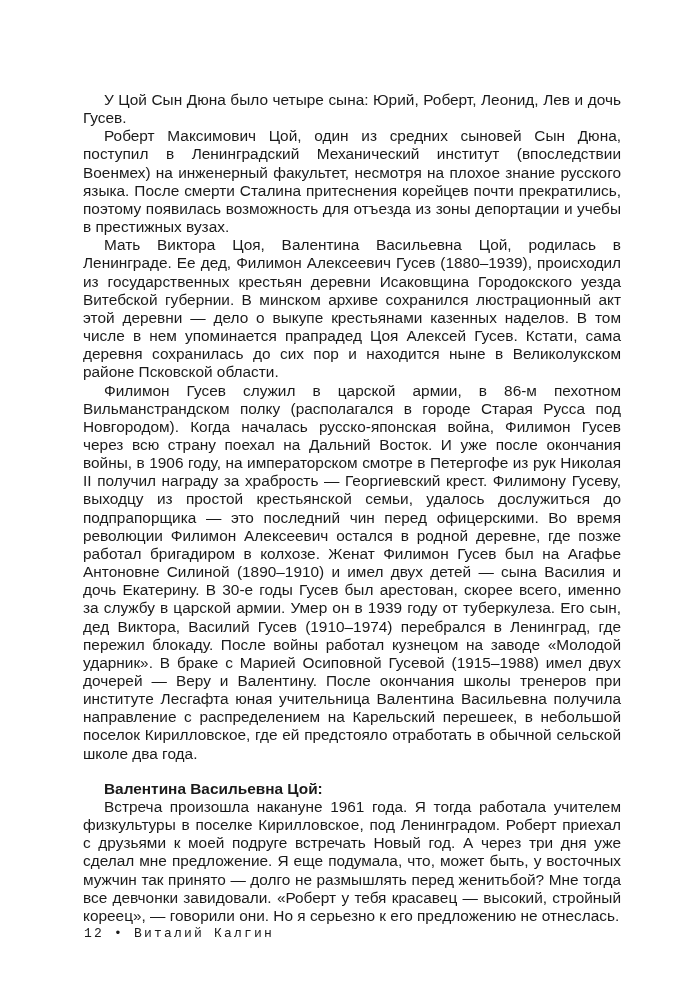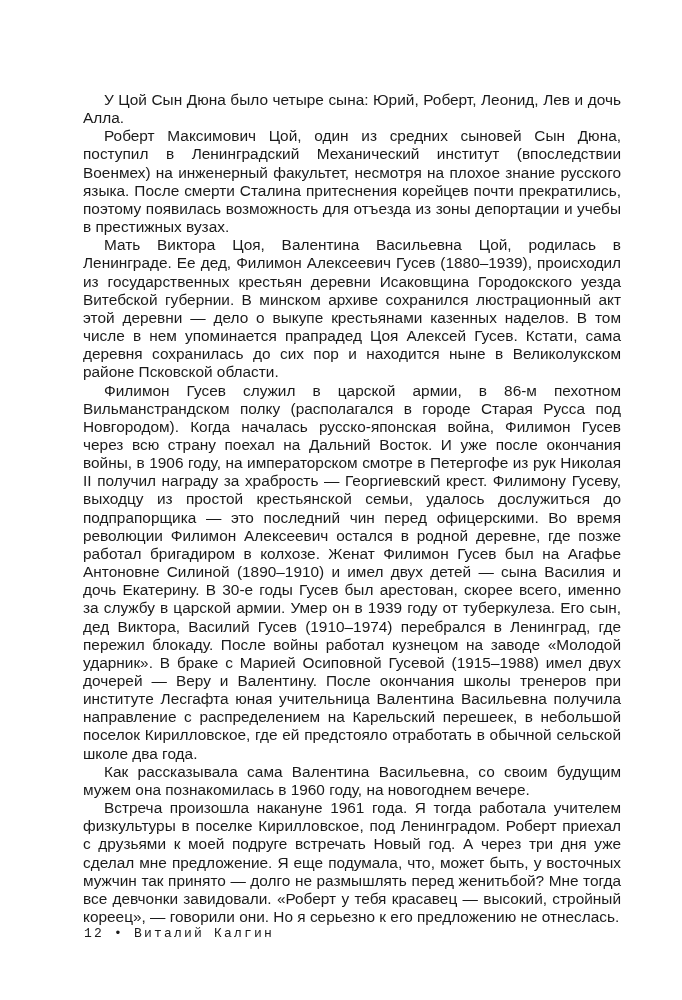--- a/index.html
+++ b/index.html
@@ -21,21 +21,21 @@
     font-family: "Liberation Mono", monospace; font-size: 13px;
     letter-spacing: 2.2px; color: #1a1a1a; font-weight: normal;
     white-space: pre;
   }
   .footer .bullet { margin: 0 10px; }
 </style>
 </head>
 <body>
 
 <div class="page">
-  <p class="first">У Цой Сын Дюна было четыре сына: Юрий, Роберт, Леонид, Лев и дочь Алла.</p>
+  <p class="first">У Цой Сын Дюна было четыре сына: Юрий, Роберт, Леонид, Лев и дочь Гусев.</p>
   <p>Роберт Максимович Цой, один из средних сыновей Сын Дюна, поступил в Ленинградский Механический институт (впоследствии Военмех) на ин­женерный факультет, несмотря на плохое знание русского языка. После смерти Сталина притеснения корейцев почти прекратились, поэтому по­явилась возможность для отъезда из зоны депортации и учебы в престиж­ных вузах.</p>
   <p>Мать Виктора Цоя, Валентина Васильевна Цой, родилась в Ленинграде. Ее дед, Филимон Алексеевич Гусев (1880–1939), происходил из государ­ственных крестьян деревни Исаковщина Городокского уезда Витебской гу­бернии. В минском архиве сохранился люстрационный акт этой деревни — дело о выкупе крестьянами казенных наделов. В том числе в нем упомина­ется прапрадед Цоя Алексей Гусев. Кстати, сама деревня сохранилась до сих пор и находится ныне в Великолукском районе Псковской области.</p>
   <p>Филимон Гусев служил в царской армии, в 86-м пехотном Вильманстранд­ском полку (располагался в городе Старая Русса под Новгородом). Когда началась русско-японская война, Филимон Гусев через всю страну поехал на Дальний Восток. И уже после окончания войны, в 1906 году, на импера­торском смотре в Петергофе из рук Николая II получил награду за хра­брость — Георгиевский крест. Филимону Гусеву, выходцу из простой кре­стьянской семьи, удалось дослужиться до подпрапорщика — это последний чин перед офицерскими. Во время революции Филимон Алексеевич остался в родной деревне, где позже работал бригадиром в колхозе. Женат Филимон Гусев был на Агафье Антоновне Силиной (1890–1910) и имел двух детей — сына Василия и дочь Екатерину. В 30-е годы Гусев был арестован, скорее всего, именно за службу в царской армии. Умер он в 1939 году от туберку­леза. Его сын, дед Виктора, Василий Гусев (1910–1974) перебрался в Ленин­град, где пережил блокаду. После войны работал кузнецом на заводе «Мо­лодой ударник». В браке с Марией Осиповной Гусевой (1915–1988) имел двух дочерей — Веру и Валентину. После окончания школы тренеров при инсти­туте Лесгафта юная учительница Валентина Васильевна получила направле­ние с распределением на Карельский перешеек, в небольшой поселок Ки­рилловское, где ей предстояло отработать в обычной сельской школе два года.</p>
-  <p>Как рассказывала сама Валентина Васильевна, со своим будущим мужем она познакомилась в 1960 году, на новогоднем вечере.</p>
+  <div class="heading">Валентина Васильевна Цой:</div>
   <p>Встреча произошла накануне 1961 года. Я тогда работала учителем физкультуры в поселке Кирилловское, под Ленинградом. Роберт прие­хал с друзьями к моей подруге встречать Новый год. А через три дня уже сделал мне предложение. Я еще подумала, что, может быть, у восточных мужчин так принято — долго не размышлять перед женитьбой? Мне тогда все девчонки завидовали. «Роберт у тебя красавец — высокий, стройный кореец», — говорили они. Но я серьезно к его предложению не отнеслась.</p>
 </div>
 
 <div class="footer"><span>12</span><span class="bullet">•</span><span>Виталий Калгин</span></div>
 
 </body></html>

